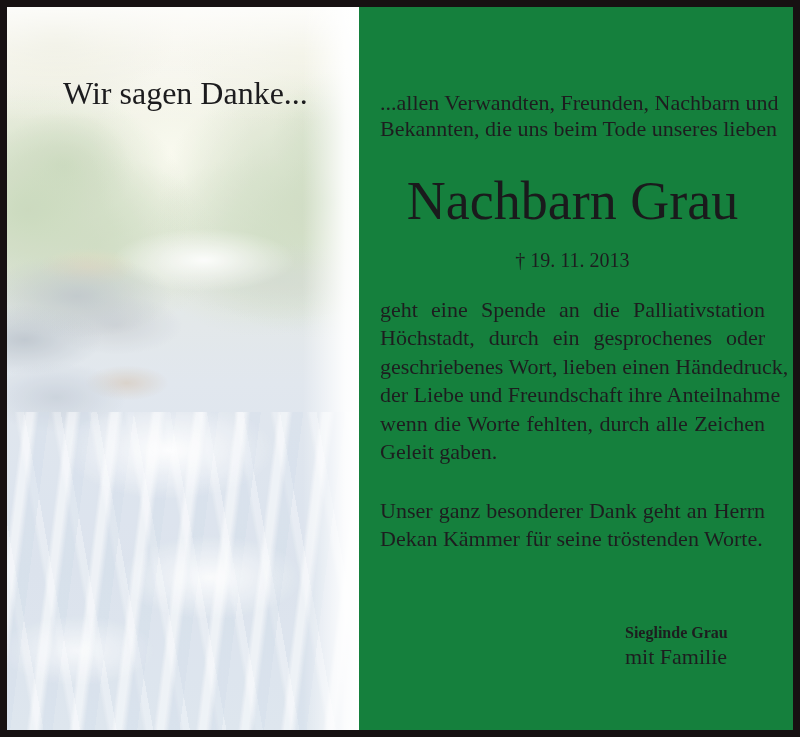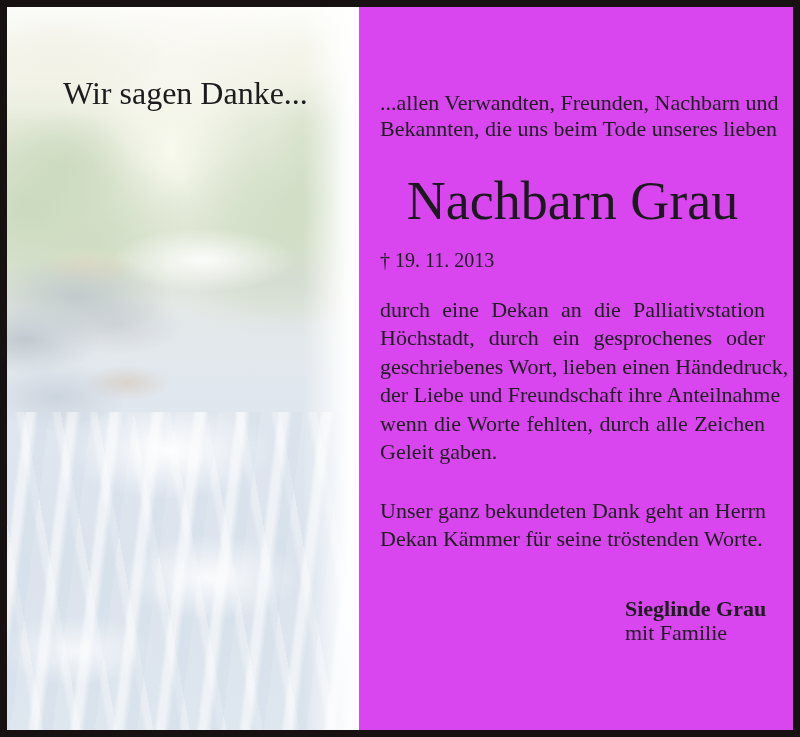--- a/index.html
+++ b/index.html
@@ -2,21 +2,21 @@
 <html><head>
 <meta charset="utf-8">
 <style>
   html, body { margin: 0; padding: 0; background: #ffffff; }
   .page {
     position: relative;
     width: 800px;
     height: 737px;
     box-sizing: border-box;
     border: 7px solid #171112;
-    background: #d946ef;
+    background: #15803d;
     font-family: "Liberation Serif", "DejaVu Serif", serif;
     color: #1d1d1f;
     overflow: hidden;
   }
 
   
   .photo { position: absolute; left: 0; top: 0; width: 352px; height: 723px; overflow: hidden; }
   .ph { position: absolute; inset: 0; }
   .ph-base { background: linear-gradient(180deg,
       #f6f4ea 0%, #f2f1e5 8%, #edefe0 15%, #e6ebda 23%, #e2e8d8 31%,
@@ -72,25 +72,25 @@
     text-align: justify; text-align-last: justify; text-justify: inter-word;
     white-space: nowrap;
   }
   .jline-last { text-align-last: left; }
   .para .jline { line-height: 28.4px; }
   .intro { top: 83px; }
   .deceased-name {
     top: 164px; text-align: center;
     font-size: 54px; line-height: 60px; white-space: nowrap; color: #1a1a1c;
   }
-  .death-date { top: 241px; text-align: left; font-size: 20px; line-height: 24px; }
+  .death-date { top: 241px; text-align: center; font-size: 20px; line-height: 24px; }
   .para1 { top: 289px; }
   .para2 { top: 490px; }
   .signature { position: absolute; left: 245px; top: 590px; white-space: nowrap; }
-  .sig-name { font-size: 22px; line-height: 24px; font-weight: bold; }
+  .sig-name { font-size: 16px; line-height: 24px; font-weight: bold; margin-top: 24px; }
   .sig-family { font-size: 22px; line-height: 24px; }
 </style>
 </head>
 <body>
 
 <div class="page">
 
   <div class="photo">
     <div class="ph ph-base"></div>
     <div class="ph ph-canopy"></div>
@@ -109,30 +109,30 @@
     <div class="block intro">
         <div class="jline">...allen Verwandten, Freunden, Nachbarn und</div>
         <div class="jline jline-last">Bekannten, die uns beim Tode unseres lieben</div>
       </div>
 
     <div class="block deceased-name">Nachbarn Grau</div>
 
     <div class="block death-date">† 19. 11. 2013</div>
 
     <div class="block para para1">
-        <div class="jline">durch eine Dekan an die Palliativstation</div>
+        <div class="jline">geht eine Spende an die Palliativstation</div>
         <div class="jline">Höchstadt, durch ein gesprochenes oder</div>
         <div class="jline">geschriebenes Wort, lieben einen Händedruck,</div>
         <div class="jline">der Liebe und Freundschaft ihre Anteilnahme</div>
         <div class="jline">wenn die Worte fehlten, durch alle Zeichen</div>
         <div class="jline jline-last">Geleit gaben.</div>
       </div>
 
     <div class="block para para2">
-        <div class="jline">Unser ganz bekundeten Dank geht an Herrn</div>
+        <div class="jline">Unser ganz besonderer Dank geht an Herrn</div>
         <div class="jline jline-last">Dekan Kämmer für seine tröstenden Worte.</div>
       </div>
 
     <div class="signature">
       <div class="sig-name">Sieglinde Grau</div>
       <div class="sig-family">mit Familie</div>
     </div>
 
   </div>
 </div>

